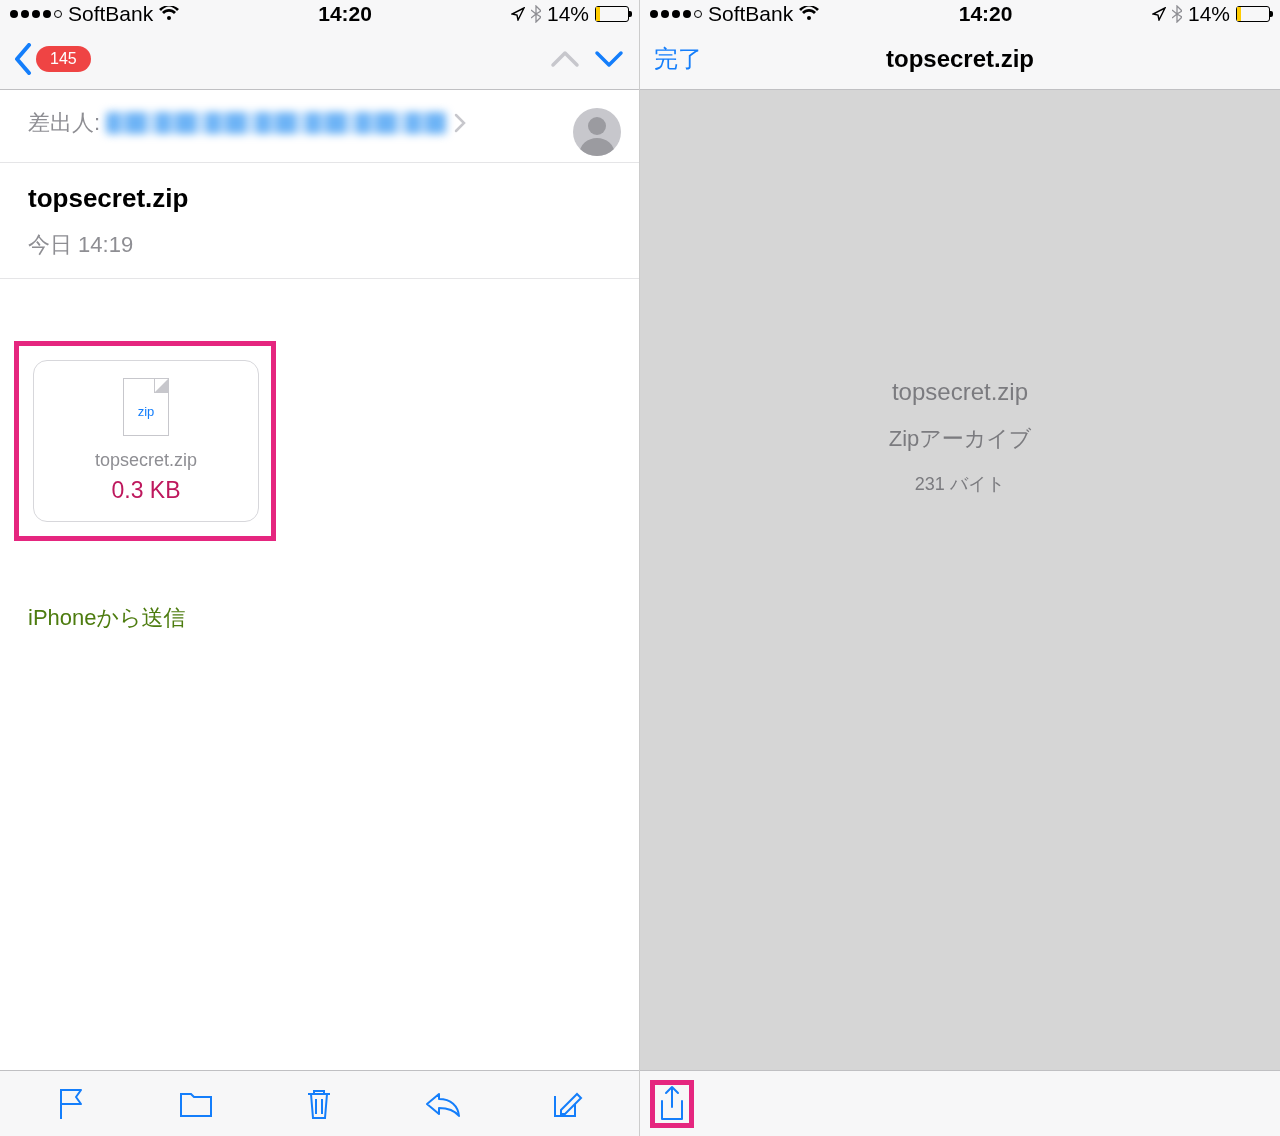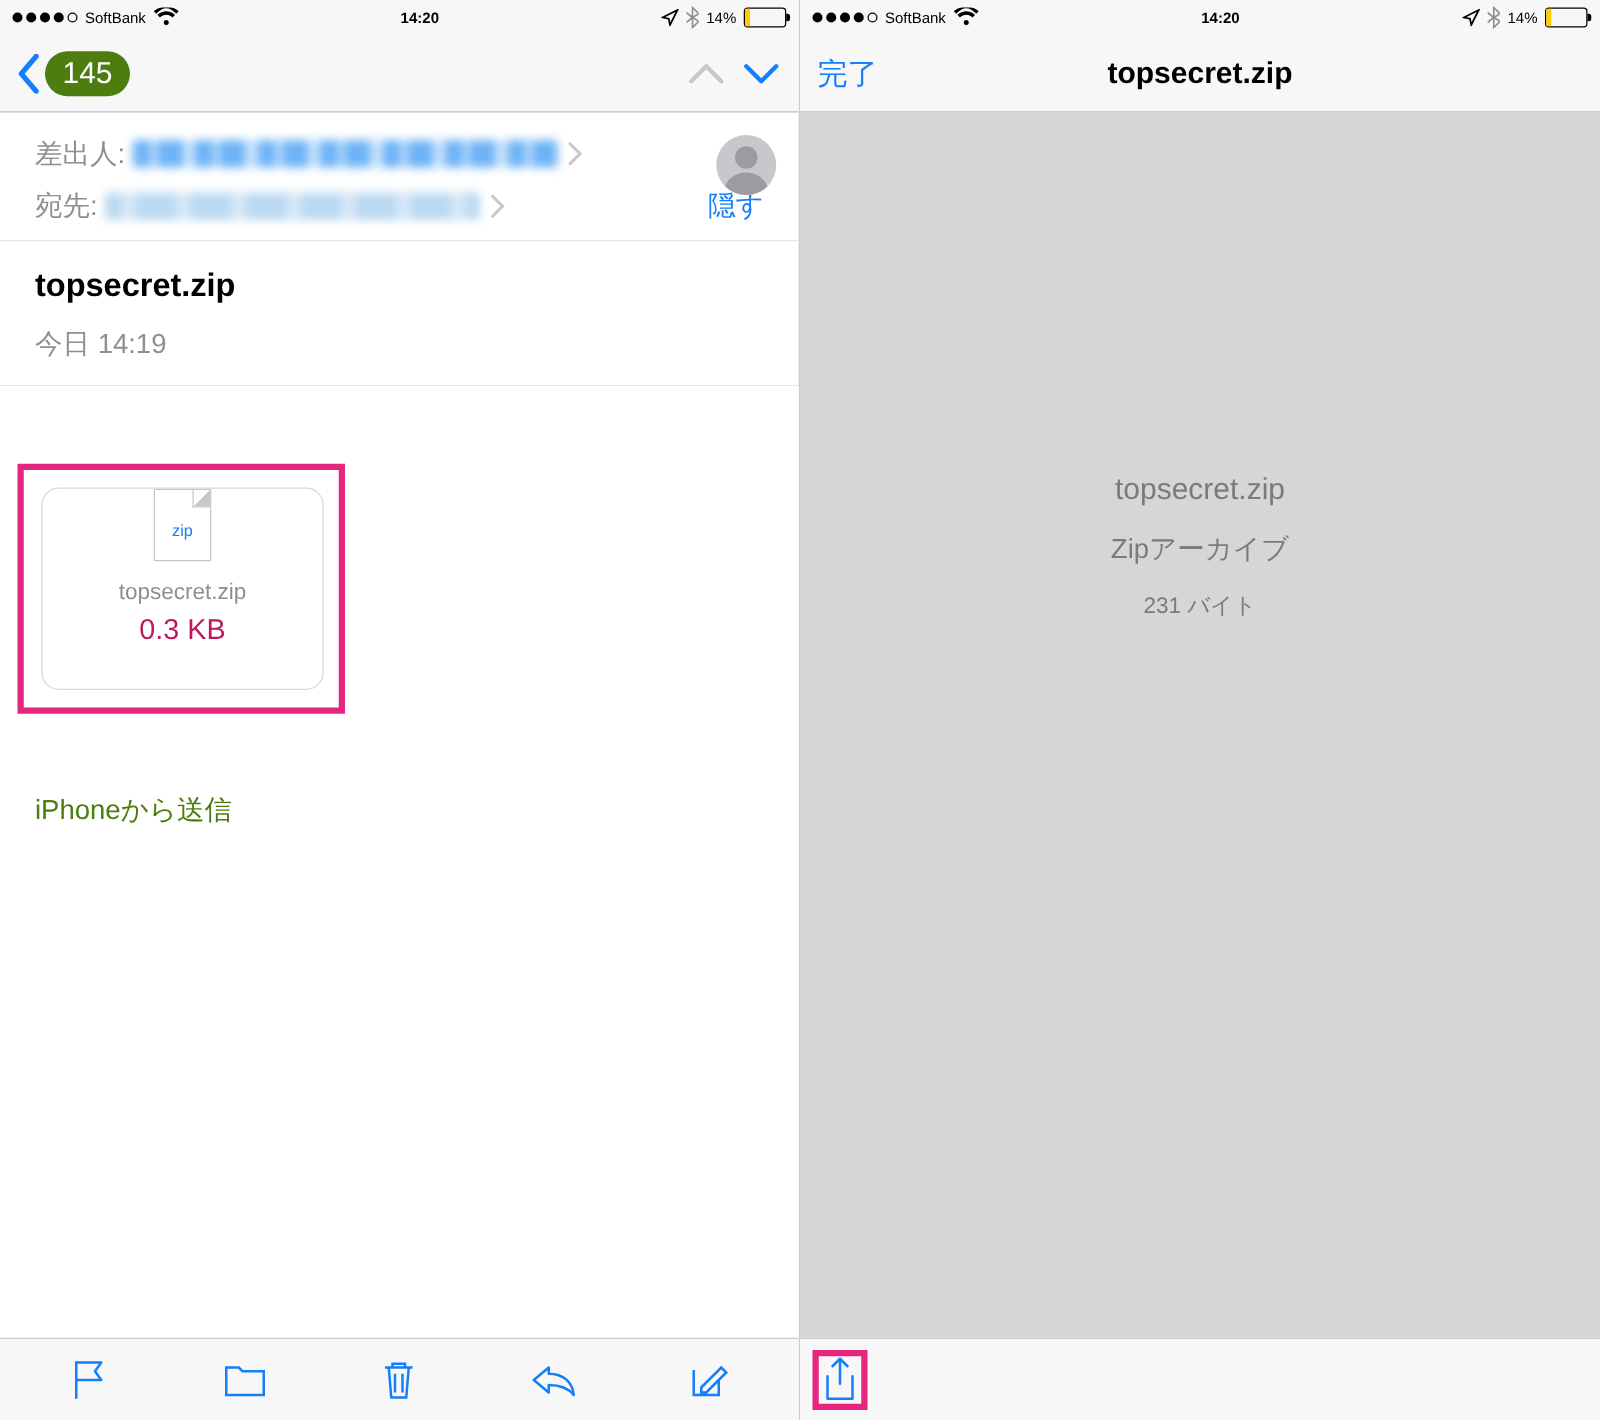--- a/index.html
+++ b/index.html
@@ -21,21 +21,21 @@
   .screen.left { border-right: 1px solid #ccc; }
 
   
   .status-bar {
     height: 28px;
     background: #f7f7f8;
     display: flex;
     align-items: center;
     justify-content: space-between;
     padding: 0 10px;
-    font-size: 12px;
+    font-size: 21px;
     font-weight: 500;
     color: #000;
   }
   .status-left, .status-right { display: flex; align-items: center; gap: 6px; }
   .signal-dots { display: flex; gap: 3px; }
   .signal-dots span {
     width: 8px; height: 8px; border-radius: 50%;
     background: #000;
   }
   .signal-dots span.empty { background: none; border: 1px solid #000; }
@@ -58,23 +58,23 @@
     background: #f7f7f8;
     border-bottom: 1px solid #c0c0c3;
     display: flex;
     align-items: center;
     justify-content: space-between;
     padding: 0 14px;
   }
   .nav-left, .nav-right { display: flex; align-items: center; gap: 12px; }
   .back-area { display: flex; align-items: center; gap: 4px; }
   .badge {
-    background: #4d7c0f;
+    background: #ef4444;
     color: #fff;
-    font-size: 24px;
+    font-size: 16px;
     font-weight: 500;
     padding: 4px 14px;
     border-radius: 18px;
   }
   .nav-title {
     font-size: 24px; font-weight: 600; color: #000;
     position: absolute; left: 50%; transform: translateX(-50%);
   }
   .nav-btn-text {
     color: #147efb; font-size: 24px; font-weight: 400;
@@ -128,21 +128,21 @@
     border: 5px solid #e5267f;
     padding: 14px;
     width: 262px;
     position: absolute;
     top: 62px; left: 14px;
   }
   .attachment-card {
     border: 1px solid #d7d7db;
     border-radius: 14px;
     width: 226px; height: 162px;
-    display: flex; flex-direction: column; align-items: center; 
+    display: flex; flex-direction: column; align-items: center; justify-content: center;
     gap: 6px;
   }
   .file-icon {
     width: 46px; height: 58px; border: 1px solid #c7c7cc;
     position: relative; display: flex; align-items: center; justify-content: center;
     background: #fff;
   }
   .file-icon .fold {
     position: absolute; top: 0; right: 0; width: 14px; height: 14px;
     background: linear-gradient(135deg,#fff 48%,#c7c7cc 52%);
@@ -256,30 +256,20 @@
 
   <div class="mail-header">
     <div class="header-row">
       <span class="label">差出人:</span>
       <span class="blurred"></span>
       <span class="chev-small">
         <svg width="12" height="20" viewBox="0 0 12 20">
             <path d="M2 2l8 8-8 8" fill="none" stroke="#c7c7cc" stroke-width="2.5" stroke-linecap="round"></path>
           </svg>
       </span>
-    </div>
-    <div class="header-row" style="margin-bottom:0">
-      <span class="label">宛先:</span>
-      <span class="blurred short"></span>
-      <span class="chev-small">
-        <svg width="12" height="20" viewBox="0 0 12 20">
-            <path d="M2 2l8 8-8 8" fill="none" stroke="#c7c7cc" stroke-width="2.5" stroke-linecap="round"></path>
-          </svg>
-      </span>
-      <span class="hide-link">隠す</span>
     </div>
     <div class="avatar">
       <svg viewBox="0 0 48 48">
           <circle cx="24" cy="18" r="9" fill="#9b9ba0"></circle>
           <path d="M6 48c0-12 9-18 18-18s18 6 18 18" fill="#9b9ba0"></path>
         </svg>
     </div>
   </div>
 
   <div class="subject-block">

